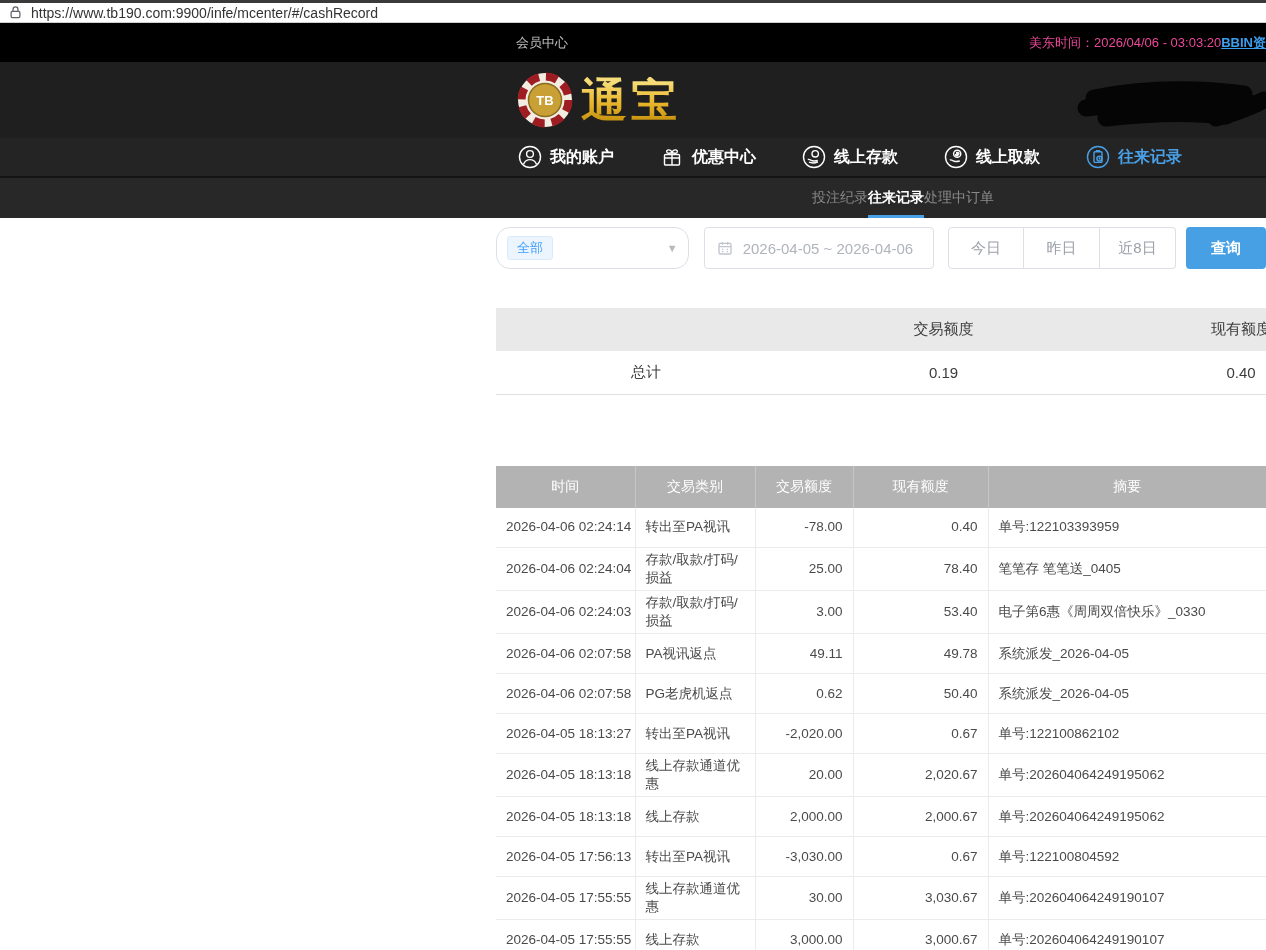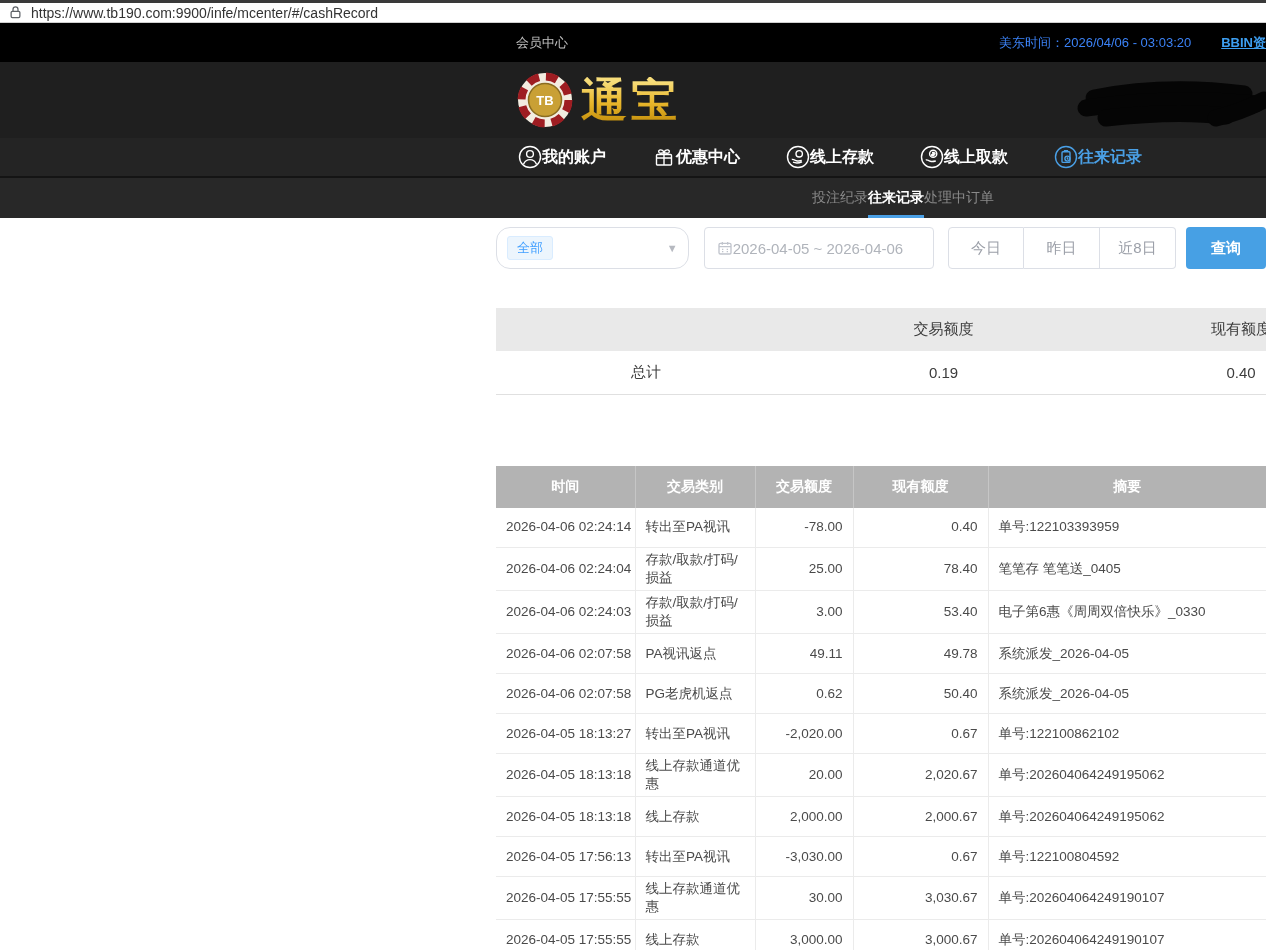--- a/index.html
+++ b/index.html
@@ -10,72 +10,72 @@
   
   .chrome-strip { height:3px; background:#3a3a3a; }
   .url-bar { height:20px; background:#fff; border-bottom:1px solid #cfcfcf; display:flex; align-items:center; padding-left:8px; }
   .url-bar .lock { width:15px; height:15px; color:#5f6368; flex:0 0 auto; }
   .url-text { font-size:14px; color:#333; margin-left:8px; white-space:nowrap; }
 
   
   .topbar { height:39px; background:#000; display:flex; align-items:center; color:#c0c0c0; font-size:13px; }
   .topbar .member { margin-left:516px; }
   .topbar .spacer { flex:1; }
-  .topbar .etime { color:#3b82f6; }
-  .topbar .bbin { color:#3d9ef0; font-weight:bold; text-decoration:underline; margin-left:30px; white-space:nowrap; }
+  .topbar .etime { color:#ec4899; }
+  .topbar .bbin { color:#3d9ef0; font-weight:bold; text-decoration:underline; white-space:nowrap; }
 
   
   .logo-bar { height:76px; background:#1f1f1f; position:relative; }
   .logo-wrap { position:absolute; left:517px; top:10px; display:flex; align-items:center; }
   .wordmark { font-family:"DejaVu Serif","Liberation Serif",serif; font-weight:bold; font-size:46px; line-height:1;
               margin-left:8px; background:linear-gradient(180deg,#f7dd7a 10%,#e9b72c 55%,#c48f0c 100%);
               -webkit-background-clip:text; background-clip:text; color:transparent; letter-spacing:4px; }
   .scribble { position:absolute; right:0; top:12px; }
 
   
   .main-nav { height:40px; background:#242424; border-bottom:2px solid #141414; display:flex; align-items:center;
               padding-left:518px; gap:46px; }
-  .nav-item { display:flex; align-items:center; color:#fff; font-size:16px; font-weight:bold; cursor:pointer; white-space:nowrap; }
+  .nav-item { display:flex; align-items:center; gap:8px; color:#fff; font-size:16px; font-weight:bold; cursor:pointer; white-space:nowrap; }
   .nav-item .nicon { width:24px; height:24px; display:block; }
   .nav-item.active { color:#4aa0e6; }
 
   
   .sub-nav { height:40px; background:#282828; display:flex; align-items:stretch; padding-left:812px; }
   .tab { position:relative; display:flex; align-items:center; color:#8a8a8a; font-size:14px; cursor:pointer; white-space:nowrap; }
   .tab.active { color:#fff; font-weight:bold; }
   .tab.active .tab-underline { position:absolute; left:0; right:0; bottom:0; height:3px; background:#4aa0e6; }
 
   
   .content { padding-left:496px; background:#fff; }
   .filter-row { margin-top:9px; display:flex; align-items:center; }
   .select-box { width:199px; height:42px; border:1px solid #dcdfe6; border-radius:14px; display:flex; align-items:center;
                 padding:0 10px; background:#fff; cursor:pointer; }
   .chip { background:#ecf5fd; color:#409eff; border:1px solid #d9ecff; border-radius:3px; font-size:13px; padding:2px 9px; }
   .select-arrow { margin-left:auto; color:#b6b9c0; font-size:11px; }
   .date-box { width:238px; height:42px; border:1px solid #dcdfe6; border-radius:4px; margin-left:15px; display:flex;
               align-items:center; padding:0 12px; background:#fff; cursor:pointer; }
   .date-box .cal { width:16px; height:16px; color:#c0c4cc; flex:0 0 auto; }
-  .date-text { color:#b0b4bb; font-size:15px; white-space:nowrap; }
+  .date-text { color:#b0b4bb; font-size:15px; margin-left:10px; white-space:nowrap; }
   .btn-group { display:flex; margin-left:14px; }
   .range-btn { width:76px; height:42px; background:#fff; border:1px solid #dcdfe6; border-left-width:0; color:#9b9fa8;
                font-size:15px; display:flex; align-items:center; justify-content:center; cursor:pointer; }
   .range-btn:first-child { border-left-width:1px; border-radius:4px 0 0 4px; }
   .range-btn:last-child { border-radius:0 4px 4px 0; }
   .search-btn { width:80px; height:42px; margin-left:10px; background:#47a0e4; color:#fff; border:none; border-radius:4px;
                 font-size:15px; font-weight:bold; cursor:pointer; flex:0 0 auto; }
 
   
   table { border-collapse:collapse; table-layout:fixed; }
   .summary-table { margin-top:39px; width:895px; font-size:15px; color:#3c3c3c; }
   .summary-table th { background:#e9e9e9; height:43px; font-weight:normal; text-align:center; }
   .summary-table td { height:43px; text-align:center; border-bottom:1px solid #e0e0e0; background:#fff; }
 
   
   .main-table { margin-top:71px; width:770px; font-size:13.5px; color:#4a4a4a; }
-  .main-table th { background:#b3b3b3; color:#fff; height:42px; font-size:14px; font-weight:bold; text-align:center;
+  .main-table th { background:#b3b3b3; color:#fff; height:42px; font-size:14px; font-weight:normal; text-align:center;
                    border-right:1px solid #c6c6c6; }
   .main-table th:last-child { border-right:none; }
   .main-table td { height:40px; border-bottom:1px solid #ebebeb; border-right:1px solid #ebebeb; background:#fff;
                    padding:3px 10px; line-height:18px; }
   .main-table td:last-child { border-right:none; }
   .col-time { text-align:center; white-space:nowrap; }
   .col-type { text-align:left; }
   .col-amount, .col-balance { text-align:right; white-space:nowrap; }
   .col-memo { text-align:left; white-space:nowrap; }
 </style>

